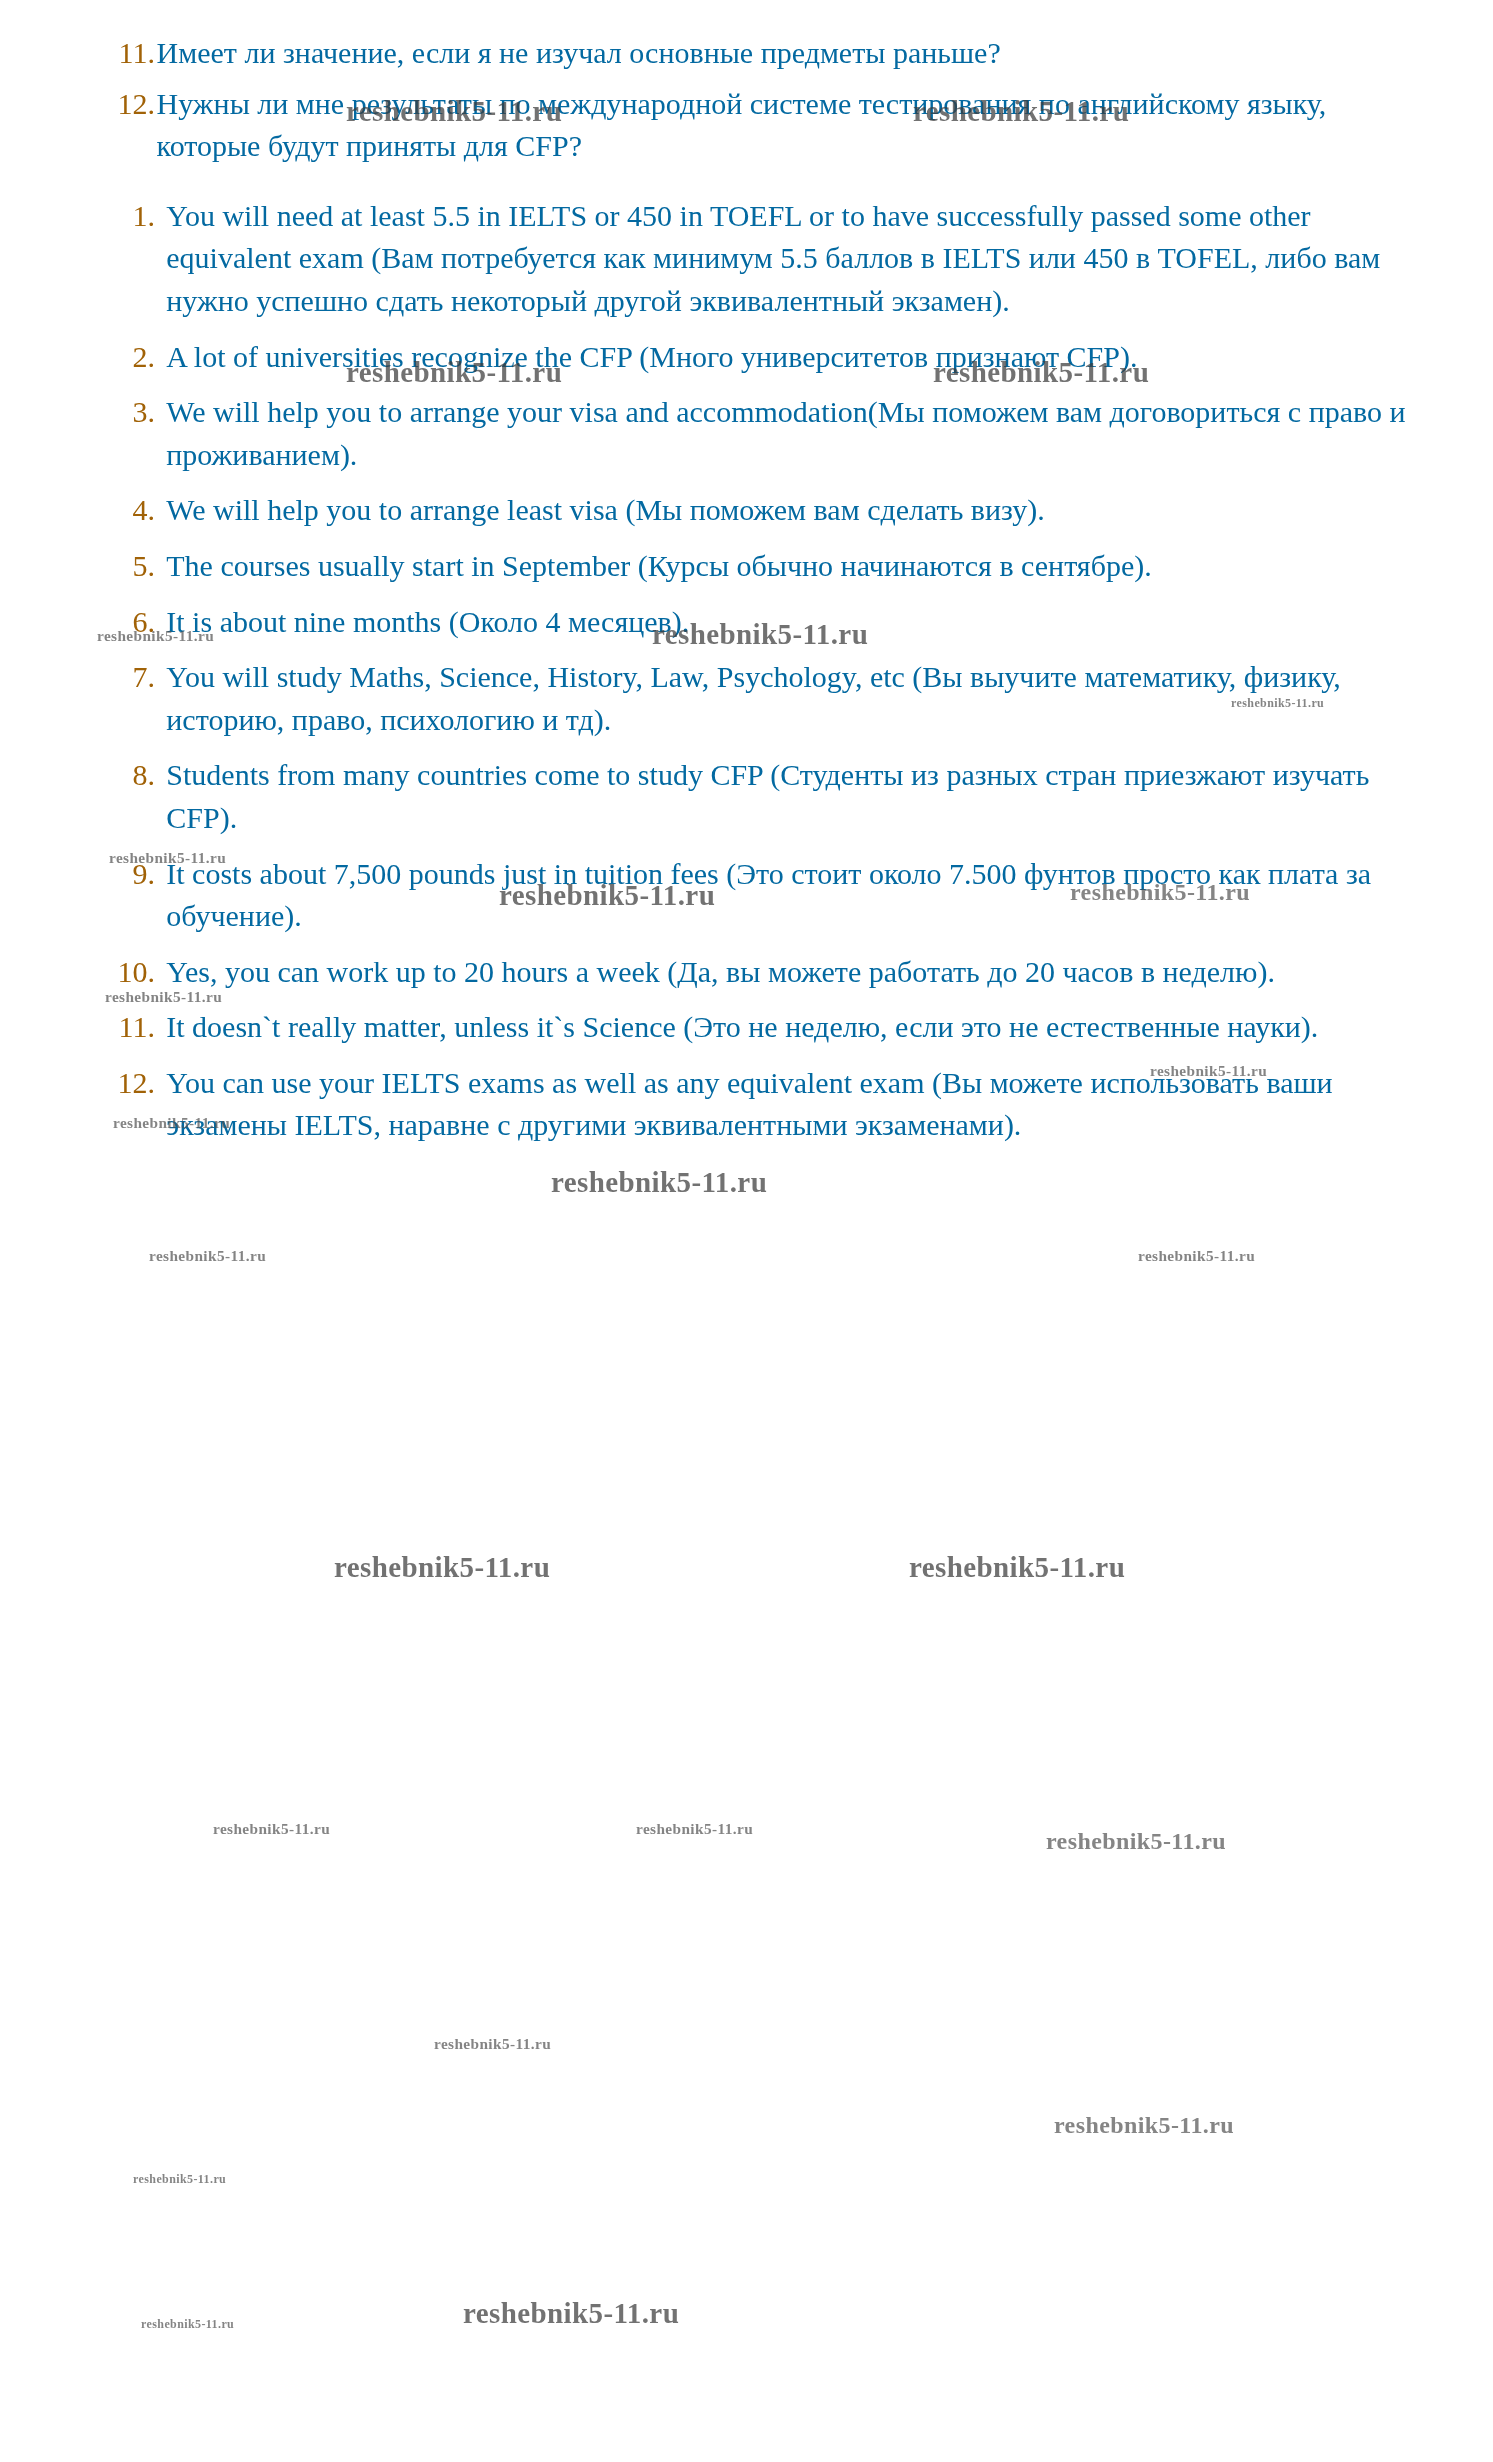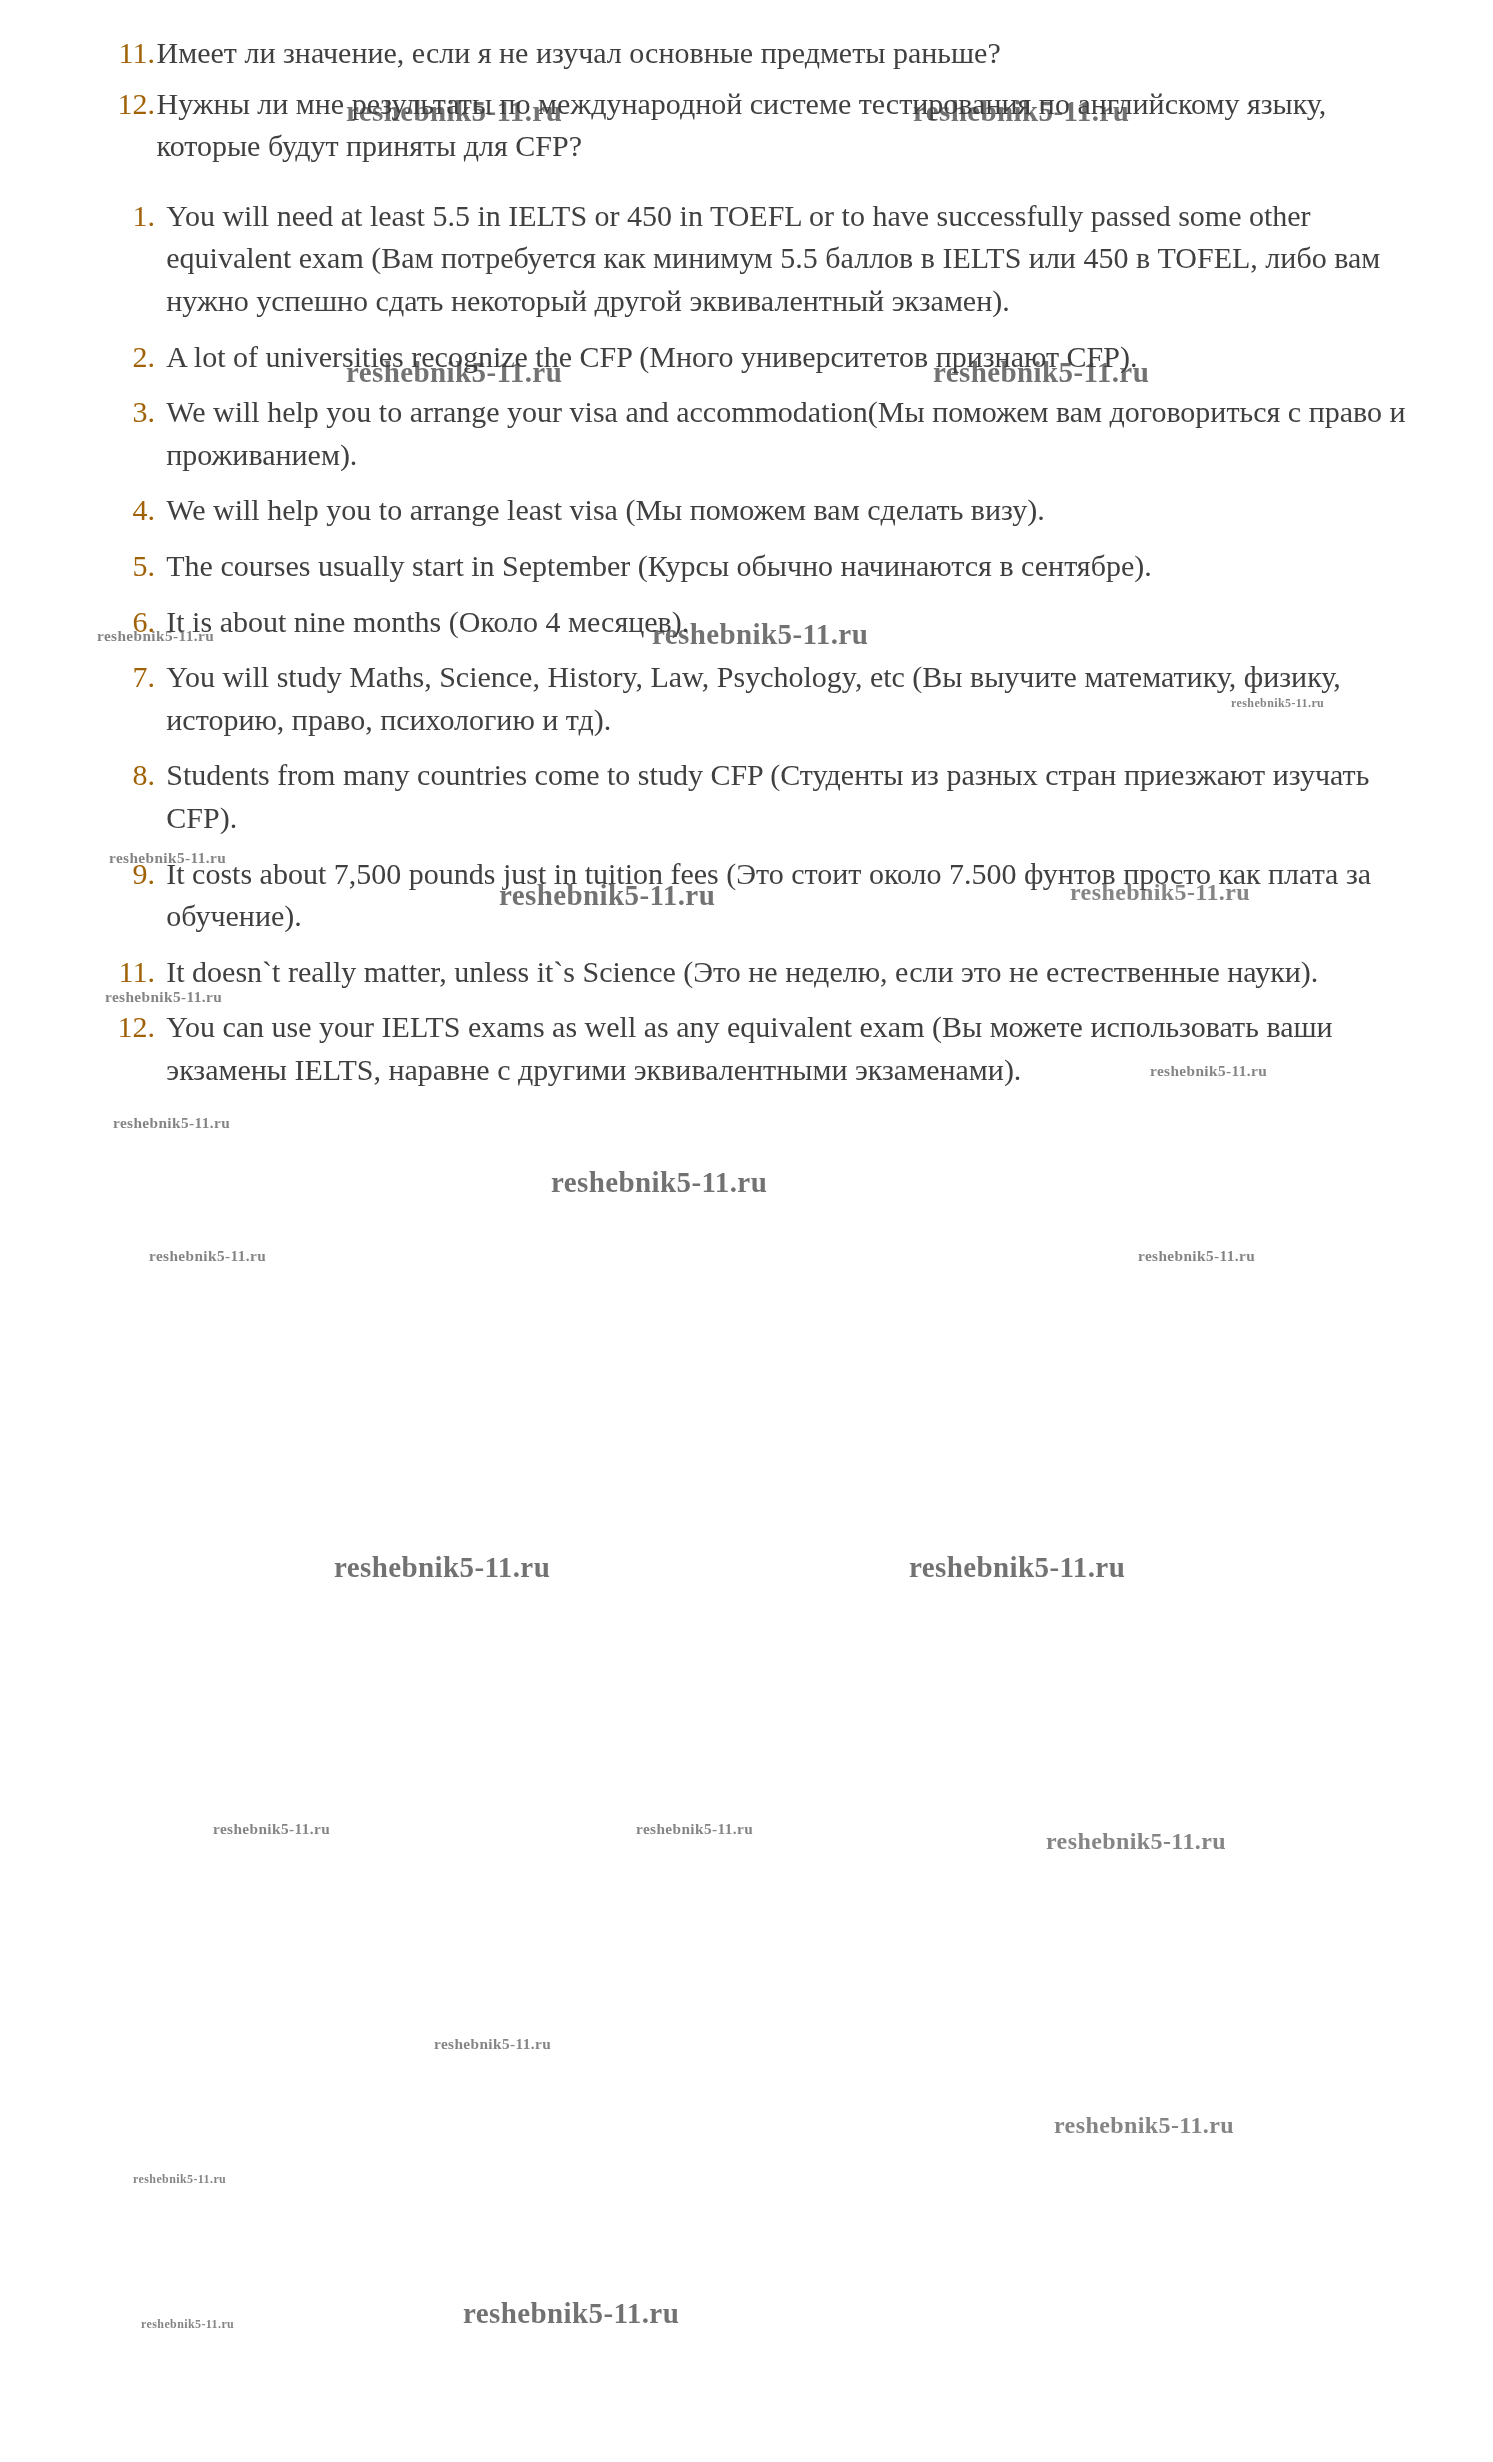--- a/index.html
+++ b/index.html
@@ -52,21 +52,21 @@
     white-space: pre;
   }
 
   .qlist .num { width: 50px; margin-right: 1.6px; }
   .alist .num { width: 50px; margin-right: 11.3px; }
 
   .txt {
     flex: 1 1 auto;
     font-size: 30px;
     line-height: 1.42;
-    color: #404040;
+    color: #0369a1;
     text-align: left;
     hyphens: none;
   }
 
   .qsection { margin-bottom: 27px; }
 
   .qsection .item { margin-bottom: 8px; }
 
   .asection { margin-top: 24px; }
 
@@ -138,20 +138,24 @@
       </li>
       <li class="item">
         <span class="num">8.</span>
         <span class="txt">Students from many countries come to study CFP (Студенты из разных стран приезжают изучать CFP).</span>
       </li>
       <li class="item">
         <span class="num">9.</span>
         <span class="txt">It costs about 7,500 pounds just in tuition fees (Это стоит около 7.500 фунтов просто как плата за обучение).</span>
       </li>
       <li class="item">
+        <span class="num">10.</span>
+        <span class="txt">Yes, you can work up to 20 hours a week (Да, вы можете работать до 20 часов в неделю).</span>
+      </li>
+      <li class="item">
         <span class="num">11.</span>
         <span class="txt">It doesn`t really matter, unless it`s Science (Это не неделю, если это не естественные науки).</span>
       </li>
       <li class="item">
         <span class="num">12.</span>
         <span class="txt">You can use your IELTS exams as well as any equivalent exam (Вы можете использовать ваши экзамены IELTS, наравне с другими эквивалентными экзаменами).</span>
       </li>
     </ol>
 
   </div>

